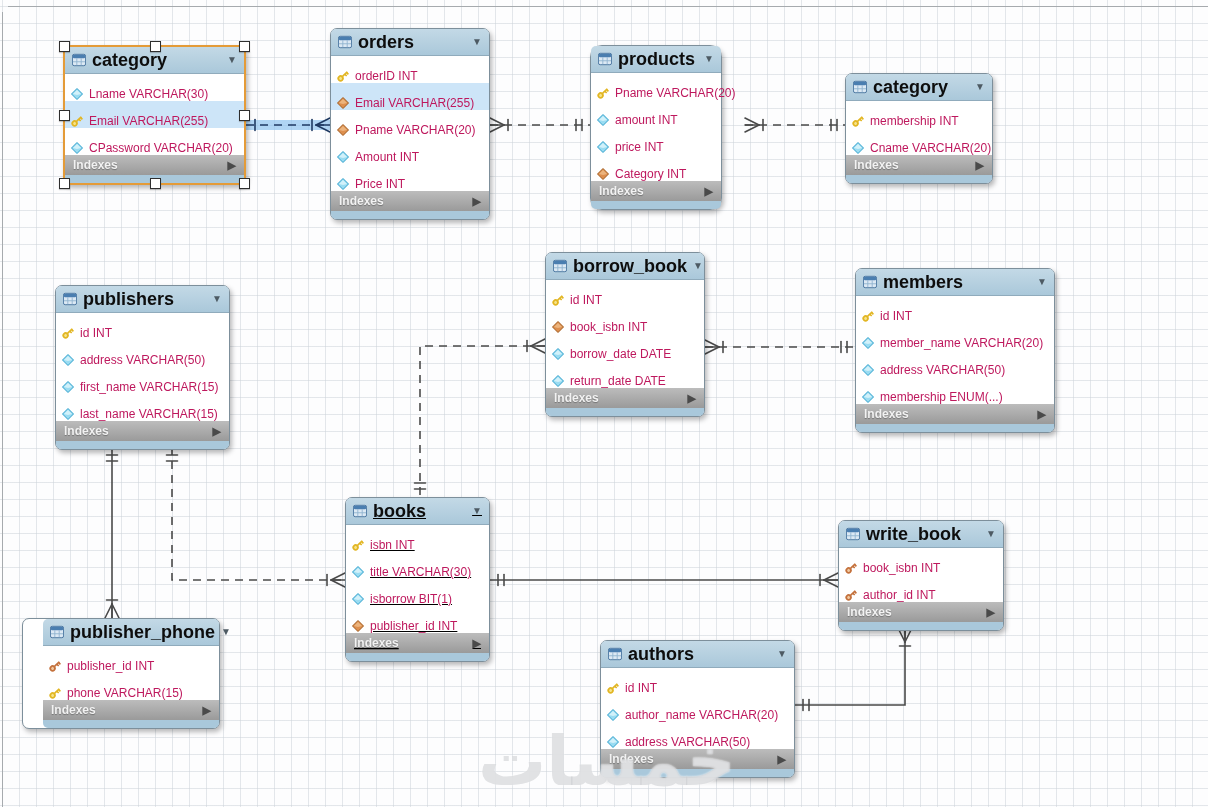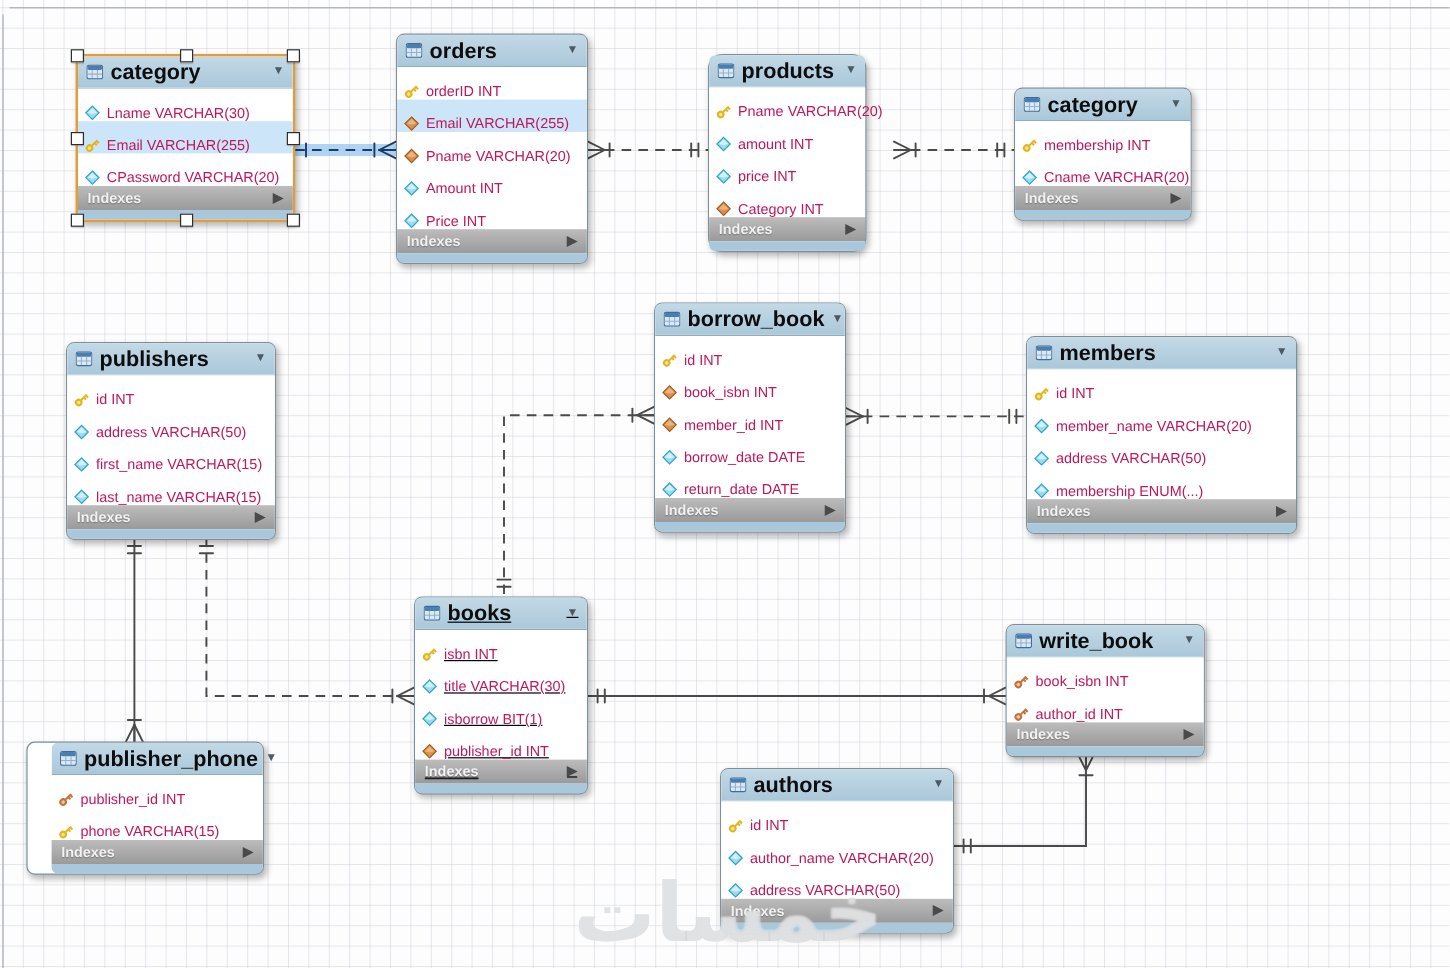--- a/index.html
+++ b/index.html
@@ -421,62 +421,325 @@
           <svg width="14" height="14" viewBox="0 0 14 14">
             <polygon points="7,1.5 12.5,7 7,12.5 1.5,7" fill="#dd8f4e" stroke="#a05a1c" stroke-width="1"></polygon>
             <polygon points="7,3 11,7 7,8 3,7" fill="#f0bd8a" opacity="0.8"></polygon>
           </svg>
         </span>
         <span>book_isbn INT</span>
       </div>
       <div class="row">
         <span class="ic">
           <svg width="14" height="14" viewBox="0 0 14 14">
+            <polygon points="7,1.5 12.5,7 7,12.5 1.5,7" fill="#9adcf2" stroke="#2fa0cc" stroke-width="1"></polygon>
+            <polygon points="7,3 11,7 7,8 3,7" fill="#d8f3fb" opacity="0.9"></polygon>
+          </svg>
+        </span>
+        <span>borrow_date DATE</span>
+      </div>
+      <div class="row">
+        <span class="ic">
+          <svg width="14" height="14" viewBox="0 0 14 14">
+            <polygon points="7,1.5 12.5,7 7,12.5 1.5,7" fill="#9adcf2" stroke="#2fa0cc" stroke-width="1"></polygon>
+            <polygon points="7,3 11,7 7,8 3,7" fill="#d8f3fb" opacity="0.9"></polygon>
+          </svg>
+        </span>
+        <span>return_date DATE</span>
+      </div>
+      <div class="idx">
+        <span>Indexes</span>
+        <span class="tri">▶</span>
+      </div>
+      <div class="strip"></div>
+    </div>
+    <div class="entity" style="left: 855px; top: 268px; width: 200px;">
+      <div class="hdr">
+        <span class="ic">
+          <svg width="16" height="14" viewBox="0 0 16 14">
+            <rect x="0.5" y="0.5" width="15" height="13" rx="2" fill="#dce9f4" stroke="#3f6d99"></rect>
+            <rect x="1" y="1" width="14" height="4" rx="1.5" fill="#4a7eb0"></rect>
+            <line x1="5.5" y1="5" x2="5.5" y2="13" stroke="#8fb2cf"></line>
+            <line x1="10.5" y1="5" x2="10.5" y2="13" stroke="#8fb2cf"></line>
+            <line x1="1" y1="9" x2="15" y2="9" stroke="#8fb2cf"></line>
+          </svg>
+        </span>
+        <span class="title">members</span>
+        <span class="arrow">▼</span>
+      </div>
+      <div class="row">
+        <span class="ic">
+          <svg width="14" height="14" viewBox="0 0 14 14">
+            <g transform="rotate(-45 7 7)" stroke="#e2b623" stroke-width="1.7" fill="#f6e38a">
+              <circle cx="3.6" cy="7" r="2.3"></circle>
+              <line x1="6" y1="7" x2="13" y2="7"></line>
+              <line x1="9.6" y1="7" x2="9.6" y2="9.6"></line>
+              <line x1="12" y1="7" x2="12" y2="9.6"></line>
+            </g>
+          </svg>
+        </span>
+        <span>id INT</span>
+      </div>
+      <div class="row">
+        <span class="ic">
+          <svg width="14" height="14" viewBox="0 0 14 14">
+            <polygon points="7,1.5 12.5,7 7,12.5 1.5,7" fill="#9adcf2" stroke="#2fa0cc" stroke-width="1"></polygon>
+            <polygon points="7,3 11,7 7,8 3,7" fill="#d8f3fb" opacity="0.9"></polygon>
+          </svg>
+        </span>
+        <span>member_name VARCHAR(20)</span>
+      </div>
+      <div class="row">
+        <span class="ic">
+          <svg width="14" height="14" viewBox="0 0 14 14">
+            <polygon points="7,1.5 12.5,7 7,12.5 1.5,7" fill="#9adcf2" stroke="#2fa0cc" stroke-width="1"></polygon>
+            <polygon points="7,3 11,7 7,8 3,7" fill="#d8f3fb" opacity="0.9"></polygon>
+          </svg>
+        </span>
+        <span>address VARCHAR(50)</span>
+      </div>
+      <div class="row">
+        <span class="ic">
+          <svg width="14" height="14" viewBox="0 0 14 14">
+            <polygon points="7,1.5 12.5,7 7,12.5 1.5,7" fill="#9adcf2" stroke="#2fa0cc" stroke-width="1"></polygon>
+            <polygon points="7,3 11,7 7,8 3,7" fill="#d8f3fb" opacity="0.9"></polygon>
+          </svg>
+        </span>
+        <span>membership ENUM(...)</span>
+      </div>
+      <div class="idx">
+        <span>Indexes</span>
+        <span class="tri">▶</span>
+      </div>
+      <div class="strip"></div>
+    </div>
+    <div class="entity" style="left: 55px; top: 285px; width: 175px;">
+      <div class="hdr">
+        <span class="ic">
+          <svg width="16" height="14" viewBox="0 0 16 14">
+            <rect x="0.5" y="0.5" width="15" height="13" rx="2" fill="#dce9f4" stroke="#3f6d99"></rect>
+            <rect x="1" y="1" width="14" height="4" rx="1.5" fill="#4a7eb0"></rect>
+            <line x1="5.5" y1="5" x2="5.5" y2="13" stroke="#8fb2cf"></line>
+            <line x1="10.5" y1="5" x2="10.5" y2="13" stroke="#8fb2cf"></line>
+            <line x1="1" y1="9" x2="15" y2="9" stroke="#8fb2cf"></line>
+          </svg>
+        </span>
+        <span class="title">publishers</span>
+        <span class="arrow">▼</span>
+      </div>
+      <div class="row">
+        <span class="ic">
+          <svg width="14" height="14" viewBox="0 0 14 14">
+            <g transform="rotate(-45 7 7)" stroke="#e2b623" stroke-width="1.7" fill="#f6e38a">
+              <circle cx="3.6" cy="7" r="2.3"></circle>
+              <line x1="6" y1="7" x2="13" y2="7"></line>
+              <line x1="9.6" y1="7" x2="9.6" y2="9.6"></line>
+              <line x1="12" y1="7" x2="12" y2="9.6"></line>
+            </g>
+          </svg>
+        </span>
+        <span>id INT</span>
+      </div>
+      <div class="row">
+        <span class="ic">
+          <svg width="14" height="14" viewBox="0 0 14 14">
+            <polygon points="7,1.5 12.5,7 7,12.5 1.5,7" fill="#9adcf2" stroke="#2fa0cc" stroke-width="1"></polygon>
+            <polygon points="7,3 11,7 7,8 3,7" fill="#d8f3fb" opacity="0.9"></polygon>
+          </svg>
+        </span>
+        <span>address VARCHAR(50)</span>
+      </div>
+      <div class="row">
+        <span class="ic">
+          <svg width="14" height="14" viewBox="0 0 14 14">
+            <polygon points="7,1.5 12.5,7 7,12.5 1.5,7" fill="#9adcf2" stroke="#2fa0cc" stroke-width="1"></polygon>
+            <polygon points="7,3 11,7 7,8 3,7" fill="#d8f3fb" opacity="0.9"></polygon>
+          </svg>
+        </span>
+        <span>first_name VARCHAR(15)</span>
+      </div>
+      <div class="row">
+        <span class="ic">
+          <svg width="14" height="14" viewBox="0 0 14 14">
+            <polygon points="7,1.5 12.5,7 7,12.5 1.5,7" fill="#9adcf2" stroke="#2fa0cc" stroke-width="1"></polygon>
+            <polygon points="7,3 11,7 7,8 3,7" fill="#d8f3fb" opacity="0.9"></polygon>
+          </svg>
+        </span>
+        <span>last_name VARCHAR(15)</span>
+      </div>
+      <div class="idx">
+        <span>Indexes</span>
+        <span class="tri">▶</span>
+      </div>
+      <div class="strip"></div>
+    </div>
+    <div class="entity" style="left: 345px; top: 497px; width: 145px; text-decoration: underline;">
+      <div class="hdr">
+        <span class="ic">
+          <svg width="16" height="14" viewBox="0 0 16 14">
+            <rect x="0.5" y="0.5" width="15" height="13" rx="2" fill="#dce9f4" stroke="#3f6d99"></rect>
+            <rect x="1" y="1" width="14" height="4" rx="1.5" fill="#4a7eb0"></rect>
+            <line x1="5.5" y1="5" x2="5.5" y2="13" stroke="#8fb2cf"></line>
+            <line x1="10.5" y1="5" x2="10.5" y2="13" stroke="#8fb2cf"></line>
+            <line x1="1" y1="9" x2="15" y2="9" stroke="#8fb2cf"></line>
+          </svg>
+        </span>
+        <span class="title">books</span>
+        <span class="arrow">▼</span>
+      </div>
+      <div class="row">
+        <span class="ic">
+          <svg width="14" height="14" viewBox="0 0 14 14">
+            <g transform="rotate(-45 7 7)" stroke="#e2b623" stroke-width="1.7" fill="#f6e38a">
+              <circle cx="3.6" cy="7" r="2.3"></circle>
+              <line x1="6" y1="7" x2="13" y2="7"></line>
+              <line x1="9.6" y1="7" x2="9.6" y2="9.6"></line>
+              <line x1="12" y1="7" x2="12" y2="9.6"></line>
+            </g>
+          </svg>
+        </span>
+        <span>isbn INT</span>
+      </div>
+      <div class="row">
+        <span class="ic">
+          <svg width="14" height="14" viewBox="0 0 14 14">
+            <polygon points="7,1.5 12.5,7 7,12.5 1.5,7" fill="#9adcf2" stroke="#2fa0cc" stroke-width="1"></polygon>
+            <polygon points="7,3 11,7 7,8 3,7" fill="#d8f3fb" opacity="0.9"></polygon>
+          </svg>
+        </span>
+        <span>title VARCHAR(30)</span>
+      </div>
+      <div class="row">
+        <span class="ic">
+          <svg width="14" height="14" viewBox="0 0 14 14">
+            <polygon points="7,1.5 12.5,7 7,12.5 1.5,7" fill="#9adcf2" stroke="#2fa0cc" stroke-width="1"></polygon>
+            <polygon points="7,3 11,7 7,8 3,7" fill="#d8f3fb" opacity="0.9"></polygon>
+          </svg>
+        </span>
+        <span>isborrow BIT(1)</span>
+      </div>
+      <div class="row">
+        <span class="ic">
+          <svg width="14" height="14" viewBox="0 0 14 14">
             <polygon points="7,1.5 12.5,7 7,12.5 1.5,7" fill="#dd8f4e" stroke="#a05a1c" stroke-width="1"></polygon>
             <polygon points="7,3 11,7 7,8 3,7" fill="#f0bd8a" opacity="0.8"></polygon>
           </svg>
         </span>
-        <span>member_id INT</span>
-      </div>
-      <div class="row">
-        <span class="ic">
-          <svg width="14" height="14" viewBox="0 0 14 14">
-            <polygon points="7,1.5 12.5,7 7,12.5 1.5,7" fill="#9adcf2" stroke="#2fa0cc" stroke-width="1"></polygon>
-            <polygon points="7,3 11,7 7,8 3,7" fill="#d8f3fb" opacity="0.9"></polygon>
-          </svg>
-        </span>
-        <span>borrow_date DATE</span>
-      </div>
-      <div class="row">
-        <span class="ic">
-          <svg width="14" height="14" viewBox="0 0 14 14">
-            <polygon points="7,1.5 12.5,7 7,12.5 1.5,7" fill="#9adcf2" stroke="#2fa0cc" stroke-width="1"></polygon>
-            <polygon points="7,3 11,7 7,8 3,7" fill="#d8f3fb" opacity="0.9"></polygon>
-          </svg>
-        </span>
-        <span>return_date DATE</span>
-      </div>
-      <div class="idx">
-        <span>Indexes</span>
-        <span class="tri">▶</span>
-      </div>
-      <div class="strip"></div>
-    </div>
-    <div class="entity" style="left: 855px; top: 268px; width: 226px; margin-top: 12px;">
-      <div class="hdr">
-        <span class="ic">
-          <svg width="16" height="14" viewBox="0 0 16 14">
-            <rect x="0.5" y="0.5" width="15" height="13" rx="2" fill="#dce9f4" stroke="#3f6d99"></rect>
-            <rect x="1" y="1" width="14" height="4" rx="1.5" fill="#4a7eb0"></rect>
-            <line x1="5.5" y1="5" x2="5.5" y2="13" stroke="#8fb2cf"></line>
-            <line x1="10.5" y1="5" x2="10.5" y2="13" stroke="#8fb2cf"></line>
-            <line x1="1" y1="9" x2="15" y2="9" stroke="#8fb2cf"></line>
-          </svg>
-        </span>
-        <span class="title">members</span>
+        <span>publisher_id INT</span>
+      </div>
+      <div class="idx">
+        <span>Indexes</span>
+        <span class="tri">▶</span>
+      </div>
+      <div class="strip"></div>
+    </div>
+    <div class="entity" style="left: 838px; top: 520px; width: 166px;">
+      <div class="hdr">
+        <span class="ic">
+          <svg width="16" height="14" viewBox="0 0 16 14">
+            <rect x="0.5" y="0.5" width="15" height="13" rx="2" fill="#dce9f4" stroke="#3f6d99"></rect>
+            <rect x="1" y="1" width="14" height="4" rx="1.5" fill="#4a7eb0"></rect>
+            <line x1="5.5" y1="5" x2="5.5" y2="13" stroke="#8fb2cf"></line>
+            <line x1="10.5" y1="5" x2="10.5" y2="13" stroke="#8fb2cf"></line>
+            <line x1="1" y1="9" x2="15" y2="9" stroke="#8fb2cf"></line>
+          </svg>
+        </span>
+        <span class="title">write_book</span>
+        <span class="arrow">▼</span>
+      </div>
+      <div class="row">
+        <span class="ic">
+          <svg width="14" height="14" viewBox="0 0 14 14">
+            <g transform="rotate(-45 7 7)" stroke="#c4713c" stroke-width="1.7" fill="#f0c9a0">
+              <circle cx="3.6" cy="7" r="2.3"></circle>
+              <line x1="6" y1="7" x2="13" y2="7"></line>
+              <line x1="9.6" y1="7" x2="9.6" y2="9.6"></line>
+              <line x1="12" y1="7" x2="12" y2="9.6"></line>
+            </g>
+          </svg>
+        </span>
+        <span>book_isbn INT</span>
+      </div>
+      <div class="row">
+        <span class="ic">
+          <svg width="14" height="14" viewBox="0 0 14 14">
+            <g transform="rotate(-45 7 7)" stroke="#c4713c" stroke-width="1.7" fill="#f0c9a0">
+              <circle cx="3.6" cy="7" r="2.3"></circle>
+              <line x1="6" y1="7" x2="13" y2="7"></line>
+              <line x1="9.6" y1="7" x2="9.6" y2="9.6"></line>
+              <line x1="12" y1="7" x2="12" y2="9.6"></line>
+            </g>
+          </svg>
+        </span>
+        <span>author_id INT</span>
+      </div>
+      <div class="idx">
+        <span>Indexes</span>
+        <span class="tri">▶</span>
+      </div>
+      <div class="strip"></div>
+    </div>
+    <div class="entity" style="left: 22px; top: 618px; width: 198px; padding-left: 20px;">
+      <div class="hdr">
+        <span class="ic">
+          <svg width="16" height="14" viewBox="0 0 16 14">
+            <rect x="0.5" y="0.5" width="15" height="13" rx="2" fill="#dce9f4" stroke="#3f6d99"></rect>
+            <rect x="1" y="1" width="14" height="4" rx="1.5" fill="#4a7eb0"></rect>
+            <line x1="5.5" y1="5" x2="5.5" y2="13" stroke="#8fb2cf"></line>
+            <line x1="10.5" y1="5" x2="10.5" y2="13" stroke="#8fb2cf"></line>
+            <line x1="1" y1="9" x2="15" y2="9" stroke="#8fb2cf"></line>
+          </svg>
+        </span>
+        <span class="title">publisher_phone</span>
+        <span class="arrow">▼</span>
+      </div>
+      <div class="row">
+        <span class="ic">
+          <svg width="14" height="14" viewBox="0 0 14 14">
+            <g transform="rotate(-45 7 7)" stroke="#c4713c" stroke-width="1.7" fill="#f0c9a0">
+              <circle cx="3.6" cy="7" r="2.3"></circle>
+              <line x1="6" y1="7" x2="13" y2="7"></line>
+              <line x1="9.6" y1="7" x2="9.6" y2="9.6"></line>
+              <line x1="12" y1="7" x2="12" y2="9.6"></line>
+            </g>
+          </svg>
+        </span>
+        <span>publisher_id INT</span>
+      </div>
+      <div class="row">
+        <span class="ic">
+          <svg width="14" height="14" viewBox="0 0 14 14">
+            <g transform="rotate(-45 7 7)" stroke="#e2b623" stroke-width="1.7" fill="#f6e38a">
+              <circle cx="3.6" cy="7" r="2.3"></circle>
+              <line x1="6" y1="7" x2="13" y2="7"></line>
+              <line x1="9.6" y1="7" x2="9.6" y2="9.6"></line>
+              <line x1="12" y1="7" x2="12" y2="9.6"></line>
+            </g>
+          </svg>
+        </span>
+        <span>phone VARCHAR(15)</span>
+      </div>
+      <div class="idx">
+        <span>Indexes</span>
+        <span class="tri">▶</span>
+      </div>
+      <div class="strip"></div>
+    </div>
+    <div class="entity" style="left: 600px; top: 640px; width: 195px;">
+      <div class="hdr">
+        <span class="ic">
+          <svg width="16" height="14" viewBox="0 0 16 14">
+            <rect x="0.5" y="0.5" width="15" height="13" rx="2" fill="#dce9f4" stroke="#3f6d99"></rect>
+            <rect x="1" y="1" width="14" height="4" rx="1.5" fill="#4a7eb0"></rect>
+            <line x1="5.5" y1="5" x2="5.5" y2="13" stroke="#8fb2cf"></line>
+            <line x1="10.5" y1="5" x2="10.5" y2="13" stroke="#8fb2cf"></line>
+            <line x1="1" y1="9" x2="15" y2="9" stroke="#8fb2cf"></line>
+          </svg>
+        </span>
+        <span class="title">authors</span>
         <span class="arrow">▼</span>
       </div>
       <div class="row">
         <span class="ic">
           <svg width="14" height="14" viewBox="0 0 14 14">
             <g transform="rotate(-45 7 7)" stroke="#e2b623" stroke-width="1.7" fill="#f6e38a">
               <circle cx="3.6" cy="7" r="2.3"></circle>
               <line x1="6" y1="7" x2="13" y2="7"></line>
               <line x1="9.6" y1="7" x2="9.6" y2="9.6"></line>
               <line x1="12" y1="7" x2="12" y2="9.6"></line>
@@ -485,303 +748,31 @@
         </span>
         <span>id INT</span>
       </div>
       <div class="row">
         <span class="ic">
           <svg width="14" height="14" viewBox="0 0 14 14">
             <polygon points="7,1.5 12.5,7 7,12.5 1.5,7" fill="#9adcf2" stroke="#2fa0cc" stroke-width="1"></polygon>
             <polygon points="7,3 11,7 7,8 3,7" fill="#d8f3fb" opacity="0.9"></polygon>
           </svg>
         </span>
-        <span>member_name VARCHAR(20)</span>
+        <span>author_name VARCHAR(20)</span>
       </div>
       <div class="row">
         <span class="ic">
           <svg width="14" height="14" viewBox="0 0 14 14">
             <polygon points="7,1.5 12.5,7 7,12.5 1.5,7" fill="#9adcf2" stroke="#2fa0cc" stroke-width="1"></polygon>
             <polygon points="7,3 11,7 7,8 3,7" fill="#d8f3fb" opacity="0.9"></polygon>
           </svg>
         </span>
         <span>address VARCHAR(50)</span>
       </div>
-      <div class="row">
-        <span class="ic">
-          <svg width="14" height="14" viewBox="0 0 14 14">
-            <polygon points="7,1.5 12.5,7 7,12.5 1.5,7" fill="#9adcf2" stroke="#2fa0cc" stroke-width="1"></polygon>
-            <polygon points="7,3 11,7 7,8 3,7" fill="#d8f3fb" opacity="0.9"></polygon>
-          </svg>
-        </span>
-        <span>membership ENUM(...)</span>
-      </div>
-      <div class="idx">
-        <span>Indexes</span>
-        <span class="tri">▶</span>
-      </div>
-      <div class="strip"></div>
-    </div>
-    <div class="entity" style="left: 55px; top: 285px; width: 175px;">
-      <div class="hdr">
-        <span class="ic">
-          <svg width="16" height="14" viewBox="0 0 16 14">
-            <rect x="0.5" y="0.5" width="15" height="13" rx="2" fill="#dce9f4" stroke="#3f6d99"></rect>
-            <rect x="1" y="1" width="14" height="4" rx="1.5" fill="#4a7eb0"></rect>
-            <line x1="5.5" y1="5" x2="5.5" y2="13" stroke="#8fb2cf"></line>
-            <line x1="10.5" y1="5" x2="10.5" y2="13" stroke="#8fb2cf"></line>
-            <line x1="1" y1="9" x2="15" y2="9" stroke="#8fb2cf"></line>
-          </svg>
-        </span>
-        <span class="title">publishers</span>
-        <span class="arrow">▼</span>
-      </div>
-      <div class="row">
-        <span class="ic">
-          <svg width="14" height="14" viewBox="0 0 14 14">
-            <g transform="rotate(-45 7 7)" stroke="#e2b623" stroke-width="1.7" fill="#f6e38a">
-              <circle cx="3.6" cy="7" r="2.3"></circle>
-              <line x1="6" y1="7" x2="13" y2="7"></line>
-              <line x1="9.6" y1="7" x2="9.6" y2="9.6"></line>
-              <line x1="12" y1="7" x2="12" y2="9.6"></line>
-            </g>
-          </svg>
-        </span>
-        <span>id INT</span>
-      </div>
-      <div class="row">
-        <span class="ic">
-          <svg width="14" height="14" viewBox="0 0 14 14">
-            <polygon points="7,1.5 12.5,7 7,12.5 1.5,7" fill="#9adcf2" stroke="#2fa0cc" stroke-width="1"></polygon>
-            <polygon points="7,3 11,7 7,8 3,7" fill="#d8f3fb" opacity="0.9"></polygon>
-          </svg>
-        </span>
-        <span>address VARCHAR(50)</span>
-      </div>
-      <div class="row">
-        <span class="ic">
-          <svg width="14" height="14" viewBox="0 0 14 14">
-            <polygon points="7,1.5 12.5,7 7,12.5 1.5,7" fill="#9adcf2" stroke="#2fa0cc" stroke-width="1"></polygon>
-            <polygon points="7,3 11,7 7,8 3,7" fill="#d8f3fb" opacity="0.9"></polygon>
-          </svg>
-        </span>
-        <span>first_name VARCHAR(15)</span>
-      </div>
-      <div class="row">
-        <span class="ic">
-          <svg width="14" height="14" viewBox="0 0 14 14">
-            <polygon points="7,1.5 12.5,7 7,12.5 1.5,7" fill="#9adcf2" stroke="#2fa0cc" stroke-width="1"></polygon>
-            <polygon points="7,3 11,7 7,8 3,7" fill="#d8f3fb" opacity="0.9"></polygon>
-          </svg>
-        </span>
-        <span>last_name VARCHAR(15)</span>
-      </div>
-      <div class="idx">
-        <span>Indexes</span>
-        <span class="tri">▶</span>
-      </div>
-      <div class="strip"></div>
-    </div>
-    <div class="entity" style="left: 345px; top: 497px; width: 145px; text-decoration: underline;">
-      <div class="hdr">
-        <span class="ic">
-          <svg width="16" height="14" viewBox="0 0 16 14">
-            <rect x="0.5" y="0.5" width="15" height="13" rx="2" fill="#dce9f4" stroke="#3f6d99"></rect>
-            <rect x="1" y="1" width="14" height="4" rx="1.5" fill="#4a7eb0"></rect>
-            <line x1="5.5" y1="5" x2="5.5" y2="13" stroke="#8fb2cf"></line>
-            <line x1="10.5" y1="5" x2="10.5" y2="13" stroke="#8fb2cf"></line>
-            <line x1="1" y1="9" x2="15" y2="9" stroke="#8fb2cf"></line>
-          </svg>
-        </span>
-        <span class="title">books</span>
-        <span class="arrow">▼</span>
-      </div>
-      <div class="row">
-        <span class="ic">
-          <svg width="14" height="14" viewBox="0 0 14 14">
-            <g transform="rotate(-45 7 7)" stroke="#e2b623" stroke-width="1.7" fill="#f6e38a">
-              <circle cx="3.6" cy="7" r="2.3"></circle>
-              <line x1="6" y1="7" x2="13" y2="7"></line>
-              <line x1="9.6" y1="7" x2="9.6" y2="9.6"></line>
-              <line x1="12" y1="7" x2="12" y2="9.6"></line>
-            </g>
-          </svg>
-        </span>
-        <span>isbn INT</span>
-      </div>
-      <div class="row">
-        <span class="ic">
-          <svg width="14" height="14" viewBox="0 0 14 14">
-            <polygon points="7,1.5 12.5,7 7,12.5 1.5,7" fill="#9adcf2" stroke="#2fa0cc" stroke-width="1"></polygon>
-            <polygon points="7,3 11,7 7,8 3,7" fill="#d8f3fb" opacity="0.9"></polygon>
-          </svg>
-        </span>
-        <span>title VARCHAR(30)</span>
-      </div>
-      <div class="row">
-        <span class="ic">
-          <svg width="14" height="14" viewBox="0 0 14 14">
-            <polygon points="7,1.5 12.5,7 7,12.5 1.5,7" fill="#9adcf2" stroke="#2fa0cc" stroke-width="1"></polygon>
-            <polygon points="7,3 11,7 7,8 3,7" fill="#d8f3fb" opacity="0.9"></polygon>
-          </svg>
-        </span>
-        <span>isborrow BIT(1)</span>
-      </div>
-      <div class="row">
-        <span class="ic">
-          <svg width="14" height="14" viewBox="0 0 14 14">
-            <polygon points="7,1.5 12.5,7 7,12.5 1.5,7" fill="#dd8f4e" stroke="#a05a1c" stroke-width="1"></polygon>
-            <polygon points="7,3 11,7 7,8 3,7" fill="#f0bd8a" opacity="0.8"></polygon>
-          </svg>
-        </span>
-        <span>publisher_id INT</span>
-      </div>
-      <div class="idx">
-        <span>Indexes</span>
-        <span class="tri">▶</span>
-      </div>
-      <div class="strip"></div>
-    </div>
-    <div class="entity" style="left: 838px; top: 520px; width: 166px;">
-      <div class="hdr">
-        <span class="ic">
-          <svg width="16" height="14" viewBox="0 0 16 14">
-            <rect x="0.5" y="0.5" width="15" height="13" rx="2" fill="#dce9f4" stroke="#3f6d99"></rect>
-            <rect x="1" y="1" width="14" height="4" rx="1.5" fill="#4a7eb0"></rect>
-            <line x1="5.5" y1="5" x2="5.5" y2="13" stroke="#8fb2cf"></line>
-            <line x1="10.5" y1="5" x2="10.5" y2="13" stroke="#8fb2cf"></line>
-            <line x1="1" y1="9" x2="15" y2="9" stroke="#8fb2cf"></line>
-          </svg>
-        </span>
-        <span class="title">write_book</span>
-        <span class="arrow">▼</span>
-      </div>
-      <div class="row">
-        <span class="ic">
-          <svg width="14" height="14" viewBox="0 0 14 14">
-            <g transform="rotate(-45 7 7)" stroke="#c4713c" stroke-width="1.7" fill="#f0c9a0">
-              <circle cx="3.6" cy="7" r="2.3"></circle>
-              <line x1="6" y1="7" x2="13" y2="7"></line>
-              <line x1="9.6" y1="7" x2="9.6" y2="9.6"></line>
-              <line x1="12" y1="7" x2="12" y2="9.6"></line>
-            </g>
-          </svg>
-        </span>
-        <span>book_isbn INT</span>
-      </div>
-      <div class="row">
-        <span class="ic">
-          <svg width="14" height="14" viewBox="0 0 14 14">
-            <g transform="rotate(-45 7 7)" stroke="#c4713c" stroke-width="1.7" fill="#f0c9a0">
-              <circle cx="3.6" cy="7" r="2.3"></circle>
-              <line x1="6" y1="7" x2="13" y2="7"></line>
-              <line x1="9.6" y1="7" x2="9.6" y2="9.6"></line>
-              <line x1="12" y1="7" x2="12" y2="9.6"></line>
-            </g>
-          </svg>
-        </span>
-        <span>author_id INT</span>
-      </div>
-      <div class="idx">
-        <span>Indexes</span>
-        <span class="tri">▶</span>
-      </div>
-      <div class="strip"></div>
-    </div>
-    <div class="entity" style="left: 22px; top: 618px; width: 198px; padding-left: 20px;">
-      <div class="hdr">
-        <span class="ic">
-          <svg width="16" height="14" viewBox="0 0 16 14">
-            <rect x="0.5" y="0.5" width="15" height="13" rx="2" fill="#dce9f4" stroke="#3f6d99"></rect>
-            <rect x="1" y="1" width="14" height="4" rx="1.5" fill="#4a7eb0"></rect>
-            <line x1="5.5" y1="5" x2="5.5" y2="13" stroke="#8fb2cf"></line>
-            <line x1="10.5" y1="5" x2="10.5" y2="13" stroke="#8fb2cf"></line>
-            <line x1="1" y1="9" x2="15" y2="9" stroke="#8fb2cf"></line>
-          </svg>
-        </span>
-        <span class="title">publisher_phone</span>
-        <span class="arrow">▼</span>
-      </div>
-      <div class="row">
-        <span class="ic">
-          <svg width="14" height="14" viewBox="0 0 14 14">
-            <g transform="rotate(-45 7 7)" stroke="#c4713c" stroke-width="1.7" fill="#f0c9a0">
-              <circle cx="3.6" cy="7" r="2.3"></circle>
-              <line x1="6" y1="7" x2="13" y2="7"></line>
-              <line x1="9.6" y1="7" x2="9.6" y2="9.6"></line>
-              <line x1="12" y1="7" x2="12" y2="9.6"></line>
-            </g>
-          </svg>
-        </span>
-        <span>publisher_id INT</span>
-      </div>
-      <div class="row">
-        <span class="ic">
-          <svg width="14" height="14" viewBox="0 0 14 14">
-            <g transform="rotate(-45 7 7)" stroke="#e2b623" stroke-width="1.7" fill="#f6e38a">
-              <circle cx="3.6" cy="7" r="2.3"></circle>
-              <line x1="6" y1="7" x2="13" y2="7"></line>
-              <line x1="9.6" y1="7" x2="9.6" y2="9.6"></line>
-              <line x1="12" y1="7" x2="12" y2="9.6"></line>
-            </g>
-          </svg>
-        </span>
-        <span>phone VARCHAR(15)</span>
-      </div>
-      <div class="idx">
-        <span>Indexes</span>
-        <span class="tri">▶</span>
-      </div>
-      <div class="strip"></div>
-    </div>
-    <div class="entity" style="left: 600px; top: 640px; width: 195px;">
-      <div class="hdr">
-        <span class="ic">
-          <svg width="16" height="14" viewBox="0 0 16 14">
-            <rect x="0.5" y="0.5" width="15" height="13" rx="2" fill="#dce9f4" stroke="#3f6d99"></rect>
-            <rect x="1" y="1" width="14" height="4" rx="1.5" fill="#4a7eb0"></rect>
-            <line x1="5.5" y1="5" x2="5.5" y2="13" stroke="#8fb2cf"></line>
-            <line x1="10.5" y1="5" x2="10.5" y2="13" stroke="#8fb2cf"></line>
-            <line x1="1" y1="9" x2="15" y2="9" stroke="#8fb2cf"></line>
-          </svg>
-        </span>
-        <span class="title">authors</span>
-        <span class="arrow">▼</span>
-      </div>
-      <div class="row">
-        <span class="ic">
-          <svg width="14" height="14" viewBox="0 0 14 14">
-            <g transform="rotate(-45 7 7)" stroke="#e2b623" stroke-width="1.7" fill="#f6e38a">
-              <circle cx="3.6" cy="7" r="2.3"></circle>
-              <line x1="6" y1="7" x2="13" y2="7"></line>
-              <line x1="9.6" y1="7" x2="9.6" y2="9.6"></line>
-              <line x1="12" y1="7" x2="12" y2="9.6"></line>
-            </g>
-          </svg>
-        </span>
-        <span>id INT</span>
-      </div>
-      <div class="row">
-        <span class="ic">
-          <svg width="14" height="14" viewBox="0 0 14 14">
-            <polygon points="7,1.5 12.5,7 7,12.5 1.5,7" fill="#9adcf2" stroke="#2fa0cc" stroke-width="1"></polygon>
-            <polygon points="7,3 11,7 7,8 3,7" fill="#d8f3fb" opacity="0.9"></polygon>
-          </svg>
-        </span>
-        <span>author_name VARCHAR(20)</span>
-      </div>
-      <div class="row">
-        <span class="ic">
-          <svg width="14" height="14" viewBox="0 0 14 14">
-            <polygon points="7,1.5 12.5,7 7,12.5 1.5,7" fill="#9adcf2" stroke="#2fa0cc" stroke-width="1"></polygon>
-            <polygon points="7,3 11,7 7,8 3,7" fill="#d8f3fb" opacity="0.9"></polygon>
-          </svg>
-        </span>
-        <span>address VARCHAR(50)</span>
-      </div>
       <div class="idx">
         <span>Indexes</span>
         <span class="tri">▶</span>
       </div>
       <div class="strip"></div>
     </div>
   </div>
 
 <div id="watermark">خمسات</div>
 

